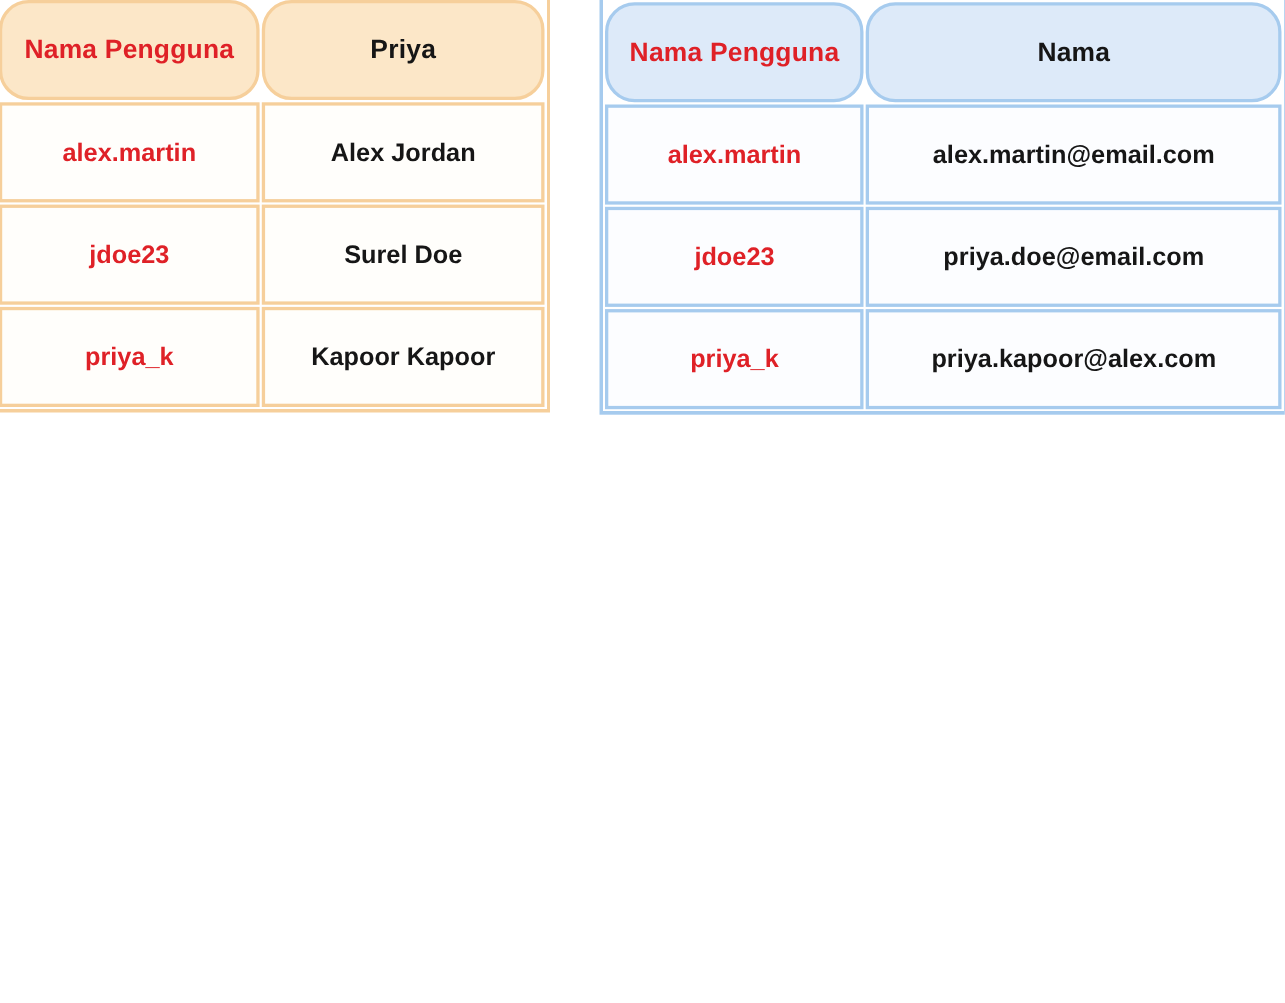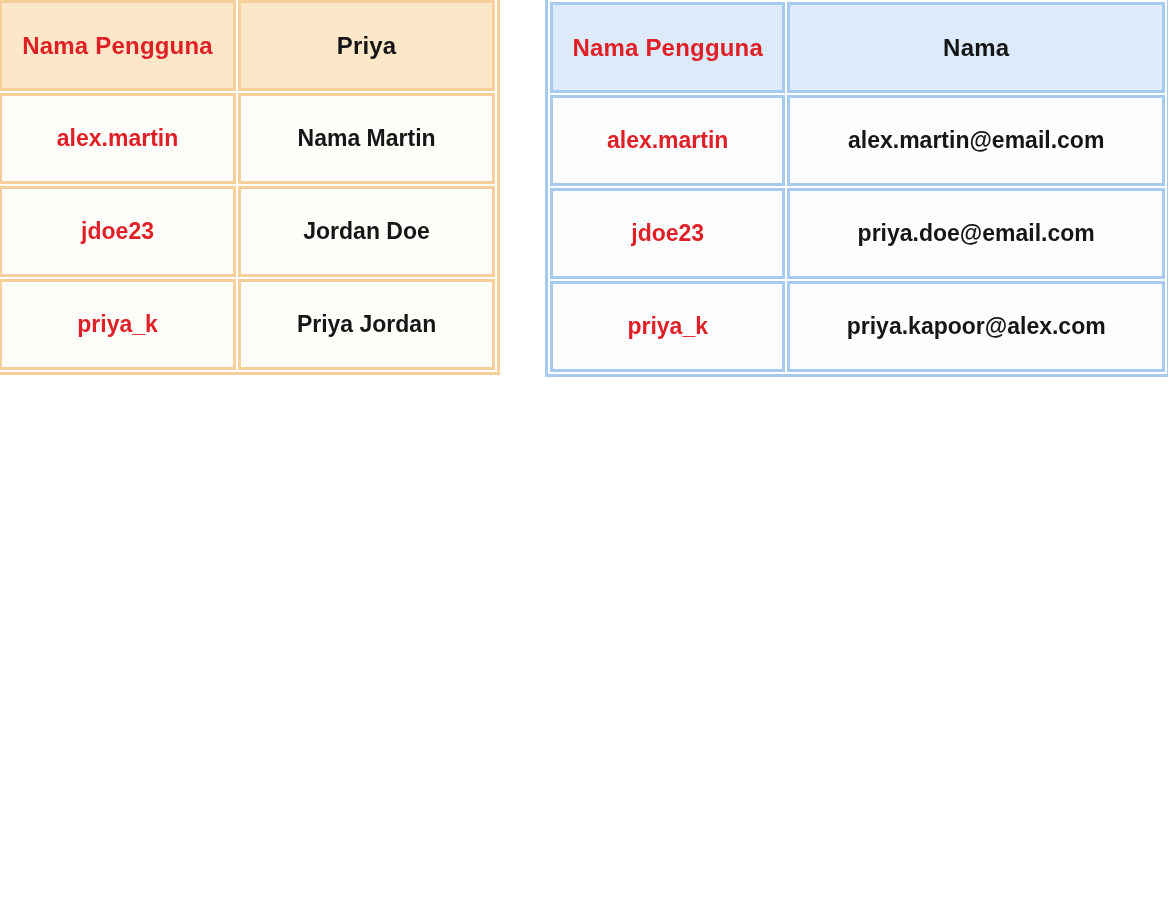--- a/index.html
+++ b/index.html
@@ -35,20 +35,21 @@
     vertical-align: middle;
     padding: 0 10px;
     overflow: hidden;
   }
   table.data-table th {
     background: var(--header-bg);
     color: var(--dark-text);
     font-weight: 700;
     font-size: 24px;
     letter-spacing: 0.2px;
+    border-radius: 27px;
   }
   table.data-table td {
     background: var(--cell-bg);
     color: var(--dark-text);
     font-weight: 700;
     font-size: 23px;
   }
   table.data-table th.accent,
   table.data-table td.accent {
     color: var(--accent-text);
@@ -82,29 +83,29 @@
       </colgroup>
     <thead>
       <tr>
         <th class="accent">Nama Pengguna</th>
         <th>Priya</th>
       </tr>
     </thead>
     <tbody>
       <tr>
         <td class="accent">alex.martin</td>
-        <td>Nama Martin</td>
+        <td>Alex Jordan</td>
       </tr>
       <tr>
         <td class="accent">jdoe23</td>
-        <td>Jordan Doe</td>
+        <td>Surel Doe</td>
       </tr>
       <tr>
         <td class="accent">priya_k</td>
-        <td>Priya Jordan</td>
+        <td>Kapoor Kapoor</td>
       </tr>
     </tbody>
   </table>
 
   <table id="table-emails" class="data-table" style="--border-color: #A6CBEE; --header-bg: #DDEAF9; --cell-bg: #FCFDFF; --accent-text: #DF2127; --dark-text: #161616;">
     <colgroup>
         <col class="c1">
         <col class="c2">
       </colgroup>
     <thead>

